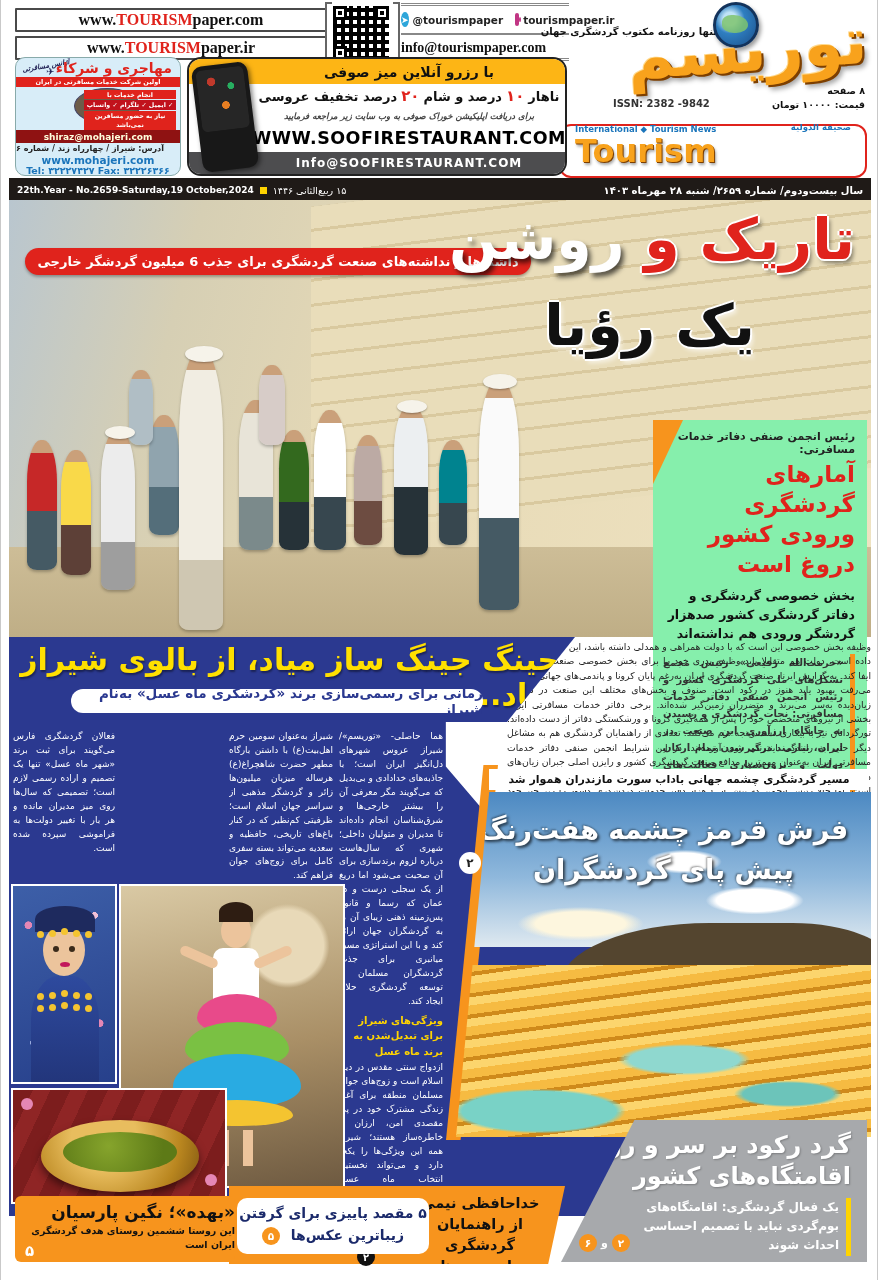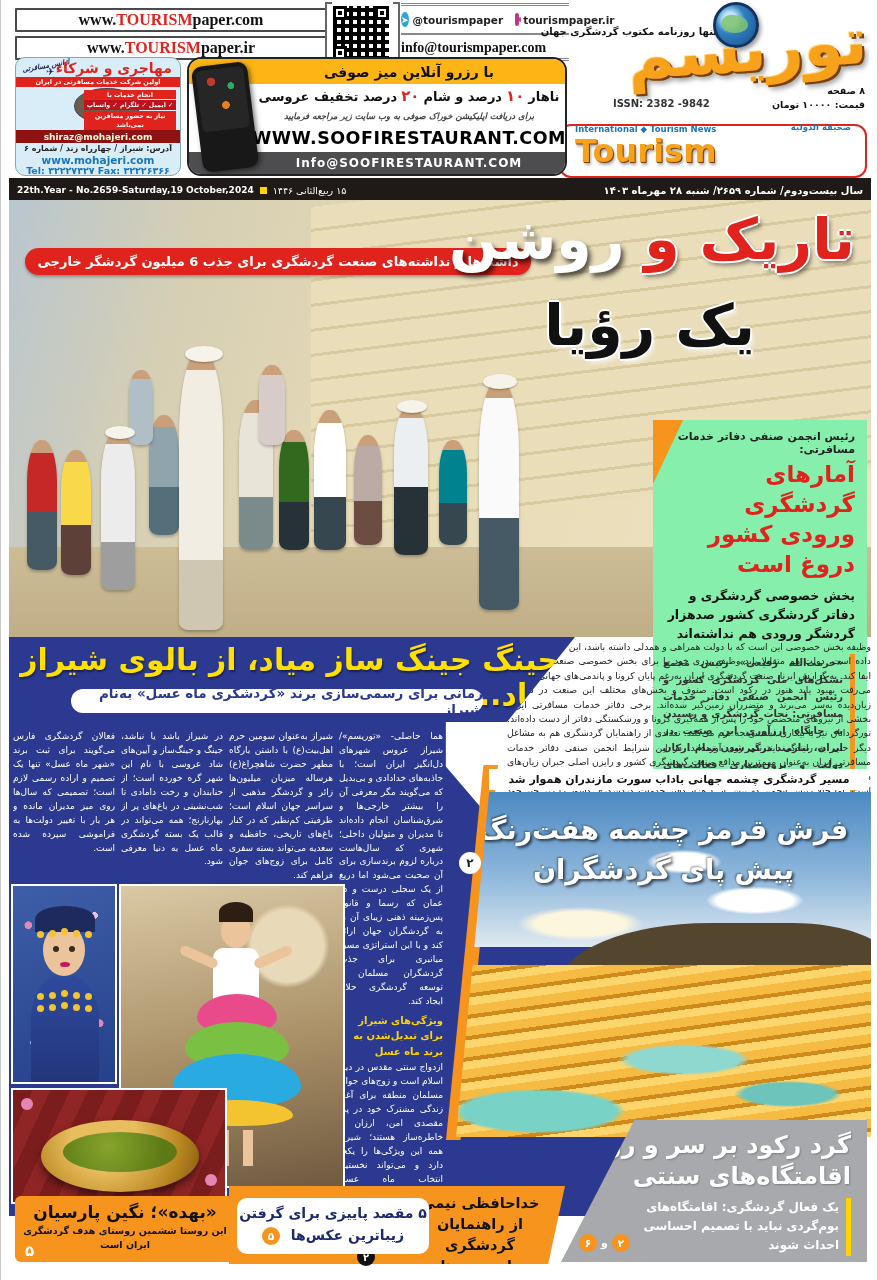--- a/index.html
+++ b/index.html
@@ -51,21 +51,21 @@
   .moh .title{position:absolute;right:8px;top:2px;font-size:14px;color:var(--red);}
   .moh .plane{position:absolute;left:30px;top:8px;font-size:10px;color:#225;}
   .strip{background:var(--red);color:#fff;text-align:center;}
   .moh .photo{position:absolute;left:58px;top:30px;width:66px;height:36px;border-radius:50%;
       background:radial-gradient(circle at 30% 40%,#e33 0 18%,transparent 19%),
                  radial-gradient(circle at 60% 55%,#fc3 0 16%,transparent 17%),
                  radial-gradient(circle at 80% 35%,#36c 0 18%,transparent 19%),
                  linear-gradient(#9a8succ,#7a6a55);background-color:#6d5c49;border:1px solid #446;}
   .mohs{position:absolute;right:4px;width:92px;font-size:6.3px;line-height:1.5;}
   .moh .mail{position:absolute;left:0;right:0;top:72px;height:13px;background:#8f1212;color:#ffd;font-size:9px;}
-  .moh .addr{position:absolute;left:0;right:0;top:86px;text-align:center;font-size:8px;color:#222;}
+  .moh .addr{position:absolute;left:0;right:0;top:86px;text-align:left;font-size:8px;color:#222;}
   .moh .web{position:absolute;left:0;right:0;top:96px;text-align:center;font-size:10.5px;color:var(--linkblue);}
   .moh .tf{position:absolute;left:0;right:0;top:107px;text-align:center;font-size:9.5px;color:var(--linkblue);}
 
   .soofi{left:186px;top:57px;width:380px;height:119px;border:2.5px solid #222;border-radius:14px;background:#fff;overflow:hidden;}
   .soofi .b1{height:25px;background:#fdb515;font-size:14px;font-weight:900;color:#111;}
   .soofi .b2{height:24px;font-size:13px;font-weight:900;color:#111;gap:4px;}
   .soofi .b2 .num{color:var(--red);font-size:15px;}
   .soofi .b3{height:16px;font-size:8.5px;font-style:italic;color:#444;font-weight:bold;}
   .soofi .b4{height:28px;font-size:17.5px;font-weight:900;letter-spacing:.5px;color:#000;}
   .soofi .b5{height:22px;background:#4d4d4f;color:#fff;font-weight:900;font-size:12px;letter-spacing:1px;}
@@ -168,21 +168,21 @@
       font-size:12px;font-weight:bold;text-align:right;line-height:1.6;}
   .lodges .pgs{position:absolute;left:18px;bottom:10px;display:flex;gap:4px;align-items:center;direction:rtl;font-weight:bold;}
   .opg{width:18px;height:18px;background:var(--orange);color:#fff;font-size:10.5px;}
   .guides{left:228px;top:1186px;width:336px;height:78px;background:var(--orange);
       clip-path:polygon(0 0,100% 0,95% 100%,0 100%);}
   .guides .txt{position:absolute;right:10px;top:7px;width:150px;text-align:center;color:#111;font-weight:900;font-size:14.5px;line-height:1.45;}
   .guides-pg{left:356px;top:1248px;width:18px;height:18px;background:#111;color:#fff;font-size:10px;z-index:8;}
   .autumn{left:236px;top:1198px;width:192px;height:56px;background:#fff;border-radius:10px;z-index:8;
       color:#1b2a6b;font-weight:bold;font-size:14px;text-align:center;line-height:1.6;padding-top:4px;}
   .autumn .apg{display:inline-flex;width:18px;height:18px;background:var(--orange);color:#fff;font-size:10.5px;vertical-align:middle;margin-right:6px;}
-  .bahdeh{left:14px;top:1196px;width:220px;height:66px;background:var(--orange);border-radius:6px;text-align:center;color:#111;}
+  .bahdeh{left:14px;top:1196px;width:220px;height:66px;background:var(--orange);border-radius:6px;text-align:right;color:#111;}
   .bahdeh .t{font-size:17px;font-weight:900;padding-top:6px;}
   .bahdeh .s{font-size:9.5px;font-weight:bold;line-height:1.5;margin-top:2px;}
   .bahdeh .p5{position:absolute;left:10px;bottom:2px;color:#fff;font-weight:900;font-size:15px;}
 </style>
 </head>
 <body>
 
 <div class="page">
 
   <div class="abs urlbox c" style="top:8px">
@@ -321,21 +321,20 @@
     <div class="band-pill c rtl">زمانی برای رسمی‌سازی برند «گردشگری ماه عسل» به‌نام شیراز</div>
   </div>
   <div class="abs blue-bg"></div>
 
   <div class="abs colx rtl" style="left:338px;top:730px;width:104px;height:452px">
     <span>هما حاصلی- «توریسم»/ شیراز عروس شهرهای دل‌انگیز ایران است؛ با جاذبه‌های خدادادی و بی‌بدیل که می‌گویند مگر معرفی آن را بیشتر خارجی‌ها و شرق‌شناسان انجام داده‌اند تا مدیران و متولیان داخلی؛ شهری که سال‌هاست درباره لزوم برندسازی برای آن صحبت می‌شود اما دریغ از یک سجلی درست و در عمان که رسما و قانونا پس‌زمینه ذهنی زیبای آن را به گردشگران جهان ارائه کند و با این استراتژی مسیر میانبری برای جذب گردشگران مسلمان و توسعه گردشگری حلال ایجاد کند.</span>
     <div class="colhead">ویژگی‌های شیراز برای تبدیل‌شدن به برند ماه عسل</div>
     <span>ازدواج سنتی مقدس در دین اسلام است و زوج‌های جوان مسلمان منطقه برای آغاز زندگی مشترک خود در پی مقصدی امن، ارزان و خاطره‌ساز هستند؛ شیراز همه این ویژگی‌ها را یکجا دارد و می‌تواند نخستین انتخاب ماه عسل گردشگران مسلمان جهان باشد.</span>
   </div>
   <div class="abs colx rtl" style="left:228px;top:730px;width:104px;height:150px"><span>شیراز به‌عنوان سومین حرم اهل‌بیت(ع) با داشتن بارگاه مطهر حضرت شاهچراغ(ع) هرساله میزبان میلیون‌ها زائر و گردشگر مذهبی از سراسر جهان اسلام است؛ ظرفیتی کم‌نظیر که در کنار باغ‌های تاریخی، حافظیه و سعدیه می‌تواند بسته سفری کامل برای زوج‌های جوان فراهم کند.</span></div>
-  <div class="abs colx rtl" style="left:120px;top:730px;width:102px;height:150px"><span>در شیراز باشد یا نباشد، جینگ و جینگ‌ساز و آیین‌های شاد عروسی با نام این شهر گره خورده است؛ از حنابندان و رخت دامادی تا شب‌نشینی در باغ‌های پر از بهارنارنج؛ همه می‌تواند در قالب یک بسته گردشگری ماه عسل به دنیا معرفی شود.</span></div>
   <div class="abs colx rtl" style="left:12px;top:730px;width:102px;height:150px"><span>فعالان گردشگری فارس می‌گویند برای ثبت برند «شهر ماه عسل» تنها یک تصمیم و اراده رسمی لازم است؛ تصمیمی که سال‌ها روی میز مدیران مانده و هر بار با تغییر دولت‌ها به فراموشی سپرده شده است.</span></div>
 
   <div class="abs ph-frame ph-bride">
     <div class="face" style="left:30px;top:38px;width:42px;height:52px"></div>
     <div class="abs" style="left:22px;top:20px;width:60px;height:26px;border-radius:50% 50% 0 0;background:#1e2a5e"></div>
     <div class="abs coin" style="left:48px;top:42px"></div>
     <div class="abs" style="left:40px;top:60px;width:6px;height:6px;border-radius:50%;background:#3a2a1a"></div>
     <div class="abs" style="left:56px;top:60px;width:6px;height:6px;border-radius:50%;background:#3a2a1a"></div>
     <div class="abs" style="left:47px;top:76px;width:10px;height:5px;border-radius:50%;background:#c2185b"></div>
     <div class="abs" style="left:18px;top:90px;width:68px;height:110px;border-radius:40% 40% 0 0;background:linear-gradient(#2e4a9e,#22357a)"></div>
@@ -369,21 +368,21 @@
     <div class="sky"></div>
     <div class="hill"></div>
     <div class="terr"></div>
     <div class="badab-h rtl" style="top:22px;font-size:27px">فرش قرمز چشمه هفت‌رنگ</div>
     <div class="badab-h rtl" style="top:62px;font-size:27px">پیش پای گردشگران</div>
   </div>
   <div class="abs badab-pg badge">۲</div>
 
   <div class="abs lodges">
     <h3 class="rtl">
-      <span>گرد رکود بر سر و روی</span><br><span>اقامتگاه‌های سنتی</span>
+      <span>گرد رکود بر سر و روی</span><br><span>اقامتگاه‌های کشور</span>
     </h3>
     <div class="sub rtl">یک فعال گردشگری: اقامتگاه‌های بوم‌گردی نباید با تصمیم احساسی احداث شوند</div>
     <div class="pgs">
       <span class="opg badge">۲</span>
       <span style="color:#fff;font-size:11px">و</span>
       <span class="opg badge">۶</span>
     </div>
   </div>
 
   <div class="abs guides">

